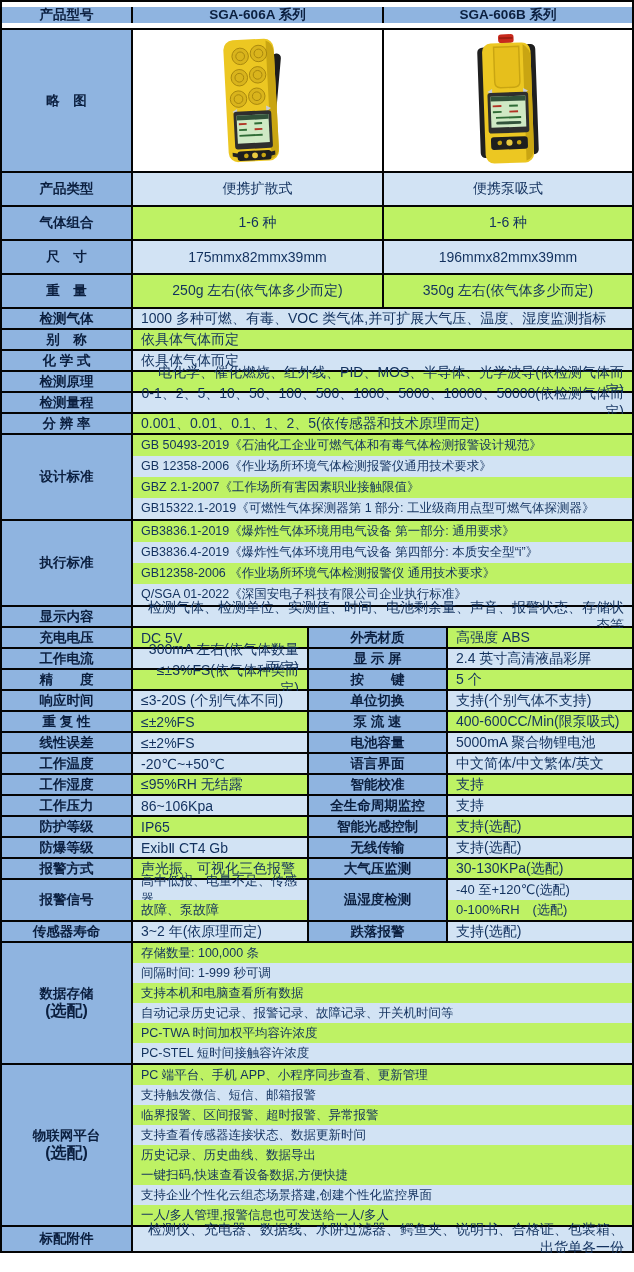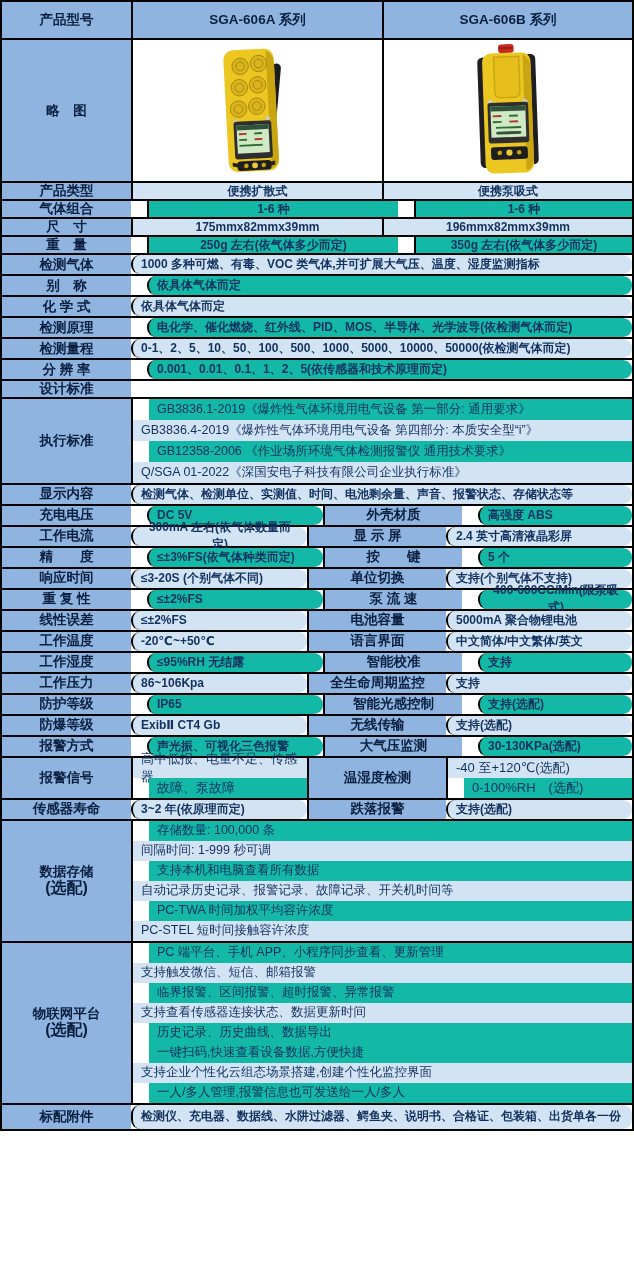--- a/index.html
+++ b/index.html
@@ -24,32 +24,32 @@
 
   
   .hdr{
     background:#8fb4e0;font-weight:bold;color:#0b1f3f;
     display:flex;align-items:center;justify-content:center;
     text-align:center;font-size:13.5px;line-height:1.15;
     flex-direction:column;
   }
   .hdr .sub{font-size:16px;}
   .val{
-    display:flex;align-items:center;font-size:12px;color:#12315e;font-weight:bold;
+    display:flex;align-items:center;font-size:14px;color:#12315e;
   }
   .val.center{justify-content:center;text-align:center;}
-  .val.left{justify-content:flex-start;padding:0 8px;text-align:center;border-radius:9px;}
+  .val.left{justify-content:flex-start;padding:0 8px;text-align:right;}
   .bg-l{background:#d2e3f4;}
-  .bg-d{background:#14b8a6;margin-left:16px;}
+  .bg-d{background:#bef264;}
   .img-cell{background:#ffffff;display:flex;align-items:center;justify-content:center;}
 
   
-  .rh{height:36px;}
+  .rh{height:26px;align-items:center;}
   .rimg{height:141px;}
-  .ra>div{height:16px;}
+  .ra>div{height:32px;}
   .rb>div{height:19px;}
   .racc>div{height:24px;}
 
   
   .lines{display:flex;flex-direction:column;padding:0;}
   .line{display:flex;align-items:center;padding:0 8px;font-size:12.5px;color:#12315e;}
   .line.h21{height:21px;}
   .line.h20{height:20px;}
   .fs13 .line{font-size:13px;}
 
@@ -180,20 +180,26 @@
     <div class="lc hdr">检测量程</div>
     <div class="sp val left bg-l">0-1、2、5、10、50、100、500、1000、5000、10000、50000(依检测气体而定)</div>
   </div>
   <div class="row rb">
     <div class="lc hdr">分 辨 率</div>
     <div class="sp val left bg-d">0.001、0.01、0.1、1、2、5(依传感器和技术原理而定)</div>
   </div>
 
   <div class="row">
     <div class="lc hdr">设计标准</div>
+    <div class="sp lines">
+      <div class="line h21 bg-d">GB 50493-2019《石油化工企业可燃气体和有毒气体检测报警设计规范》</div>
+      <div class="line h21 bg-l">GB 12358-2006《作业场所环境气体检测报警仪通用技术要求》</div>
+      <div class="line h21 bg-d">GBZ 2.1-2007《工作场所有害因素职业接触限值》</div>
+      <div class="line h21 bg-l">GB15322.1-2019《可燃性气体探测器第 1 部分: 工业级商用点型可燃气体探测器》</div>
+    </div>
   </div>
 
   <div class="row">
     <div class="lc hdr">执行标准</div>
     <div class="sp lines">
       <div class="line h21 bg-d">GB3836.1-2019《爆炸性气体环境用电气设备 第一部分: 通用要求》</div>
       <div class="line h21 bg-l">GB3836.4-2019《爆炸性气体环境用电气设备 第四部分: 本质安全型“i”》</div>
       <div class="line h21 bg-d">GB12358-2006 《作业场所环境气体检测报警仪 通用技术要求》</div>
       <div class="line h21 bg-l">Q/SGA 01-2022《深国安电子科技有限公司企业执行标准》</div>
     </div>

